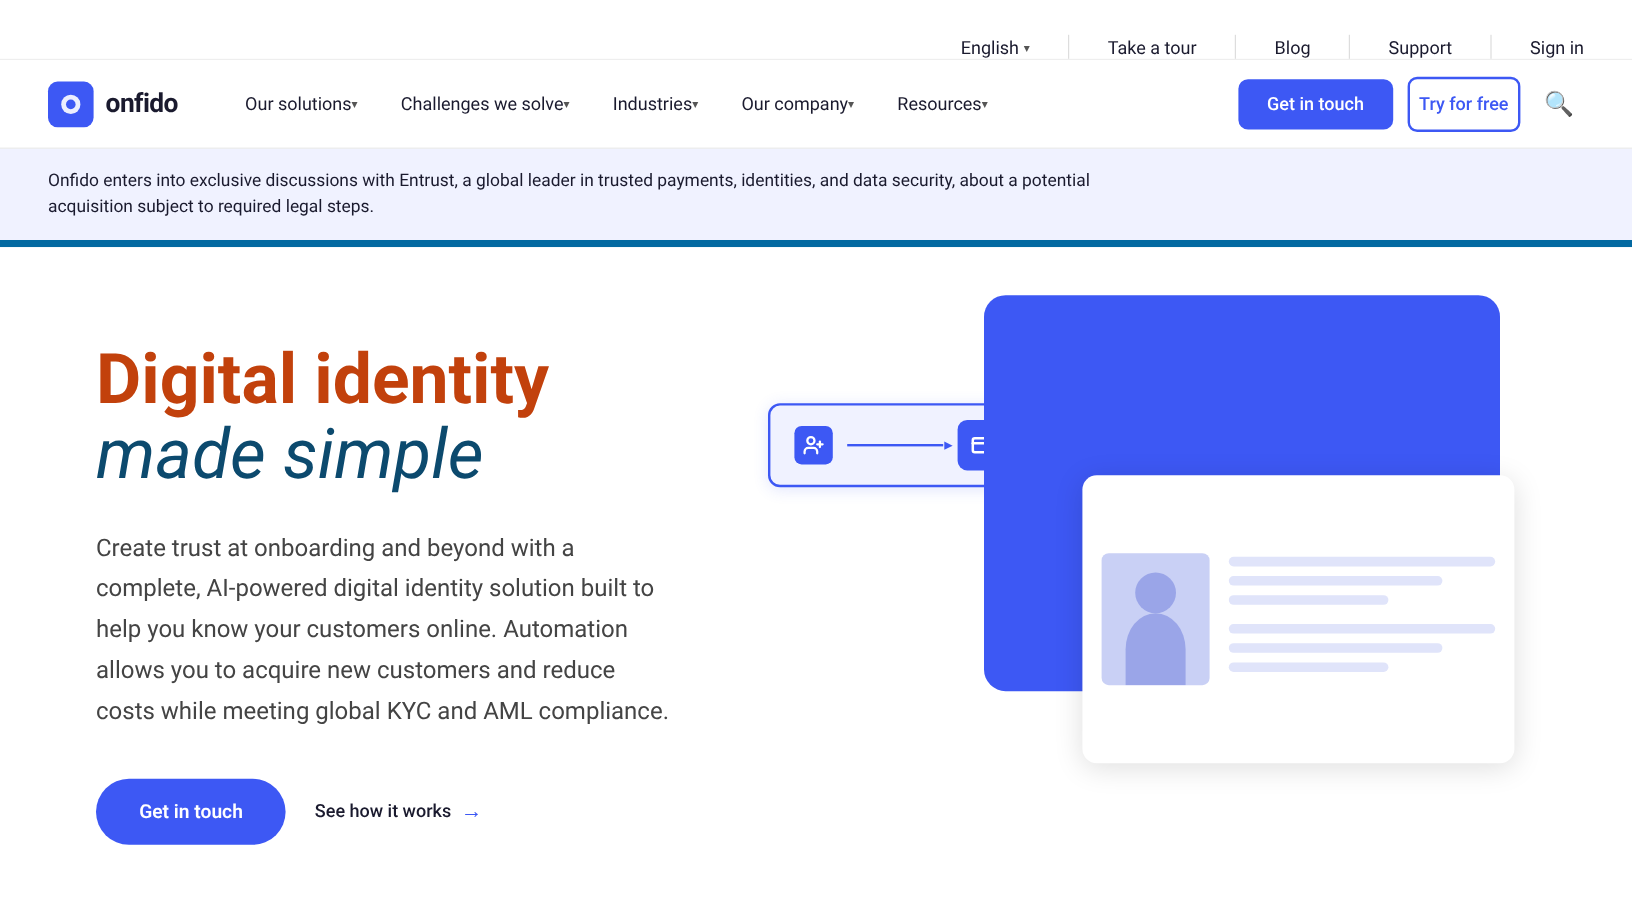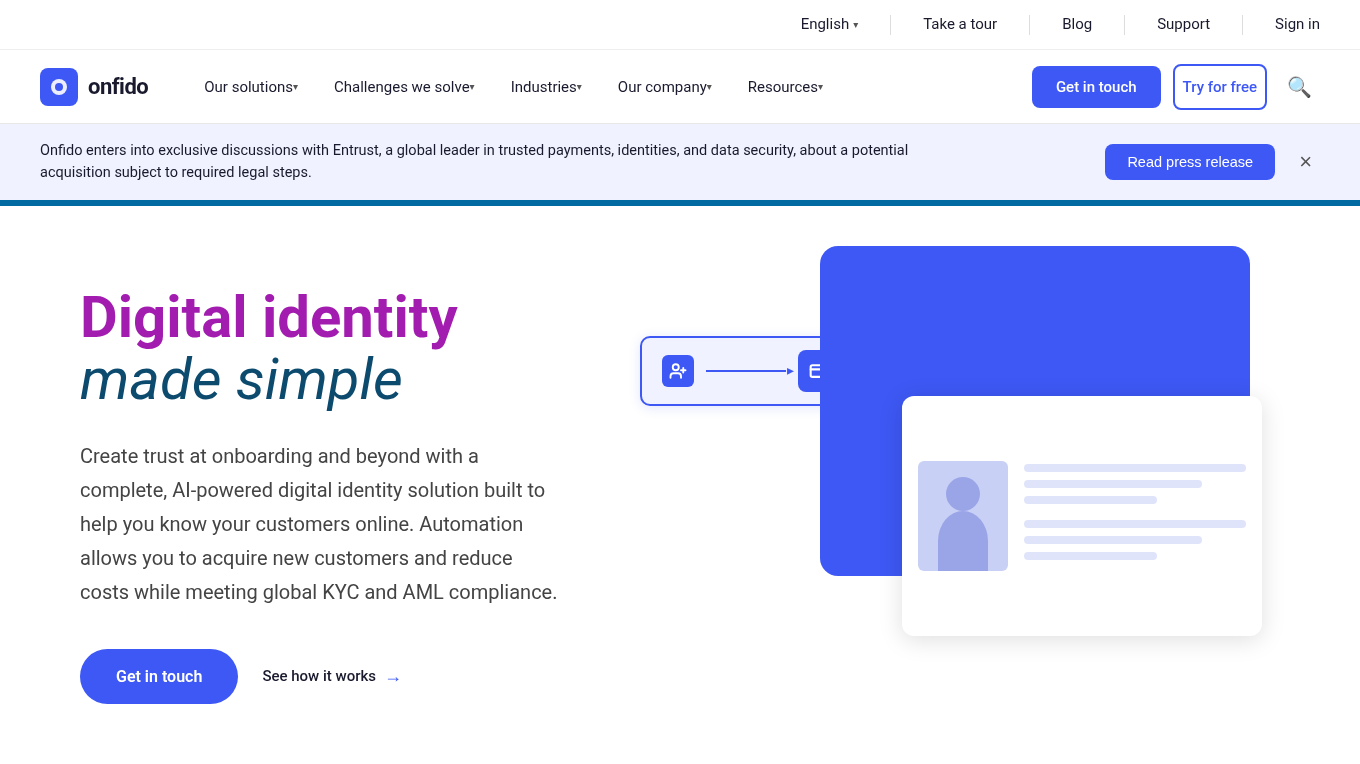--- a/index.html
+++ b/index.html
@@ -3,23 +3,23 @@
   <meta charset="utf-8">
   <style>
     * { margin: 0; padding: 0; box-sizing: border-box; }
     body { font-family: -apple-system, BlinkMacSystemFont, 'Segoe UI', Roboto, sans-serif; background: #fff; width: 1360px; overflow-x: hidden; }
 
     
     .top-bar {
       background: #fff;
       border-bottom: 1px solid #eee;
       display: flex;
-      align-items: flex-start;
+      align-items: flex-end;
       justify-content: flex-end;
-      padding: 15px 40px;
+      padding: 0 40px;
       height: 50px;
       gap: 32px;
     }
     .top-bar-link {
       font-size: 15px;
       color: #1a1a2e;
       text-decoration: none;
       display: flex;
       align-items: center;
       gap: 4px;
@@ -179,21 +179,21 @@
       position: relative;
     }
     .hero-content {
       flex: 0 0 560px;
       max-width: 560px;
       padding-top: 10px;
     }
     .hero-title-line1 {
       font-size: 58px;
       font-weight: 700;
-      color: #a21caf;
+      color: #c2410c;
       line-height: 1.08;
       display: block;
     }
     .hero-title-line2 {
       font-size: 58px;
       font-weight: 400;
       color: #0c4a6e;
       line-height: 1.08;
       display: block;
       font-style: italic;
@@ -465,24 +465,20 @@
       <span>Try for free</span>
     </a>
     <button class="search-btn">
       <span>🔍</span>
     </button>
   </div>
 </nav>
 
 <div class="announcement-bar">
   <p class="announcement-text">Onfido enters into exclusive discussions with Entrust, a global leader in trusted payments, identities, and data security, about a potential acquisition subject to required legal steps.</p>
-  <div class="ann-actions">
-    <button class="btn-press">Read press release</button>
-    <button class="close-btn">×</button>
-  </div>
 </div>
 
 <div class="hero">
   <div class="hero-content">
     <span class="hero-title-line1">Digital identity</span>
     <span class="hero-title-line2">made simple</span>
     <p class="hero-desc">Create trust at onboarding and beyond with a complete, AI-powered digital identity solution built to help you know your customers online.  Automation allows you to acquire new customers and reduce costs while meeting global KYC and AML compliance.</p>
     <div class="hero-actions">
       <a class="btn-hero-touch">
         <span>Get in touch</span>

